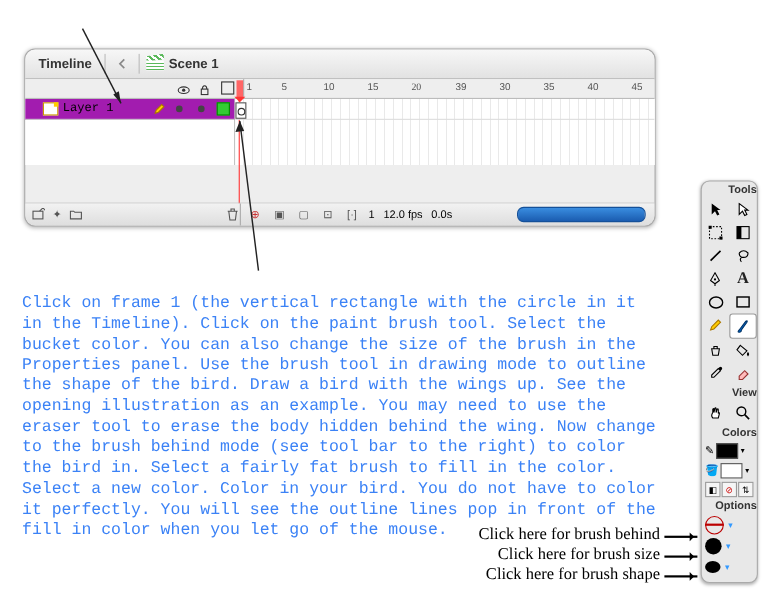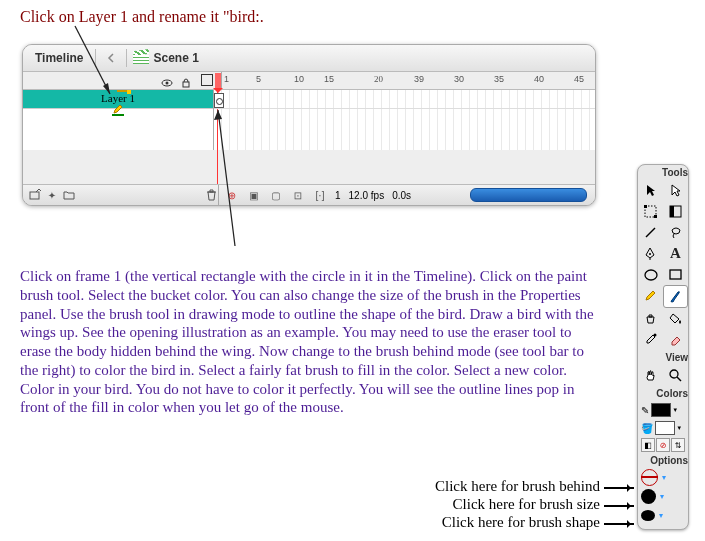--- a/index.html
+++ b/index.html
@@ -19,21 +19,21 @@
 .clapper::after { content:""; position:absolute; width:16px; height:9px; background:repeating-linear-gradient(0deg,#5bb85b,#5bb85b 1px,#fff 1px,#fff 3px); top:3px; }
 
 .tl-ruler-area { display:flex; height:17px; background:#eee; border-bottom:1px solid #bbb; }
 .tl-layer-headcol { width:190px; height:16px; border-right:1px solid #aaa; display:flex; align-items:center; justify-content:flex-end; gap:10px; padding-right:8px; }
 .icon-sm { width:10px; height:10px; display:inline-block; }
 .tl-ruler { flex:1; position:relative; font-family:Arial,sans-serif; font-size:9px; color:#555; overflow:hidden; }
 .tl-ruler .tick { position:absolute; top:2px; }
 
 .tl-layers { display:flex; height:60px; background:#fff; }
 .tl-layer-names { width:190px; border-right:1px solid #aaa; }
-.layer-row { height:18px; background:#14b8a6; display:flex; align-items:center; font-family:Liberation Serif, serif; font-size:11px; border-bottom:1px solid #ccc;flex-direction:column; }
+.layer-row { height:18px; background:#a21caf; display:flex; align-items:center; font-family:Liberation Mono, monospace; font-size:11px; border-bottom:1px solid #ccc; }
 .layer-row .page-icon { width:12px; height:10px; background:#fff; border:1px solid #c90; margin:0 4px 0 16px; position:relative; }
 .layer-row .page-icon::after { content:""; position:absolute; right:-1px; top:-1px; width:4px; height:4px; background:#fc0; }
 .layer-row .name { flex:1; }
 .layer-row .pencil { width:10px; height:10px; margin:0 3px; }
 .layer-row .dot { width:6px; height:6px; border-radius:50%; background:#444; margin:0 7px; }
 .layer-row .sq { width:10px; height:10px; background:#3c3; border:1px solid #080; margin:0 4px 0 4px; }
 .tl-frames { flex:1; position:relative; background:repeating-linear-gradient(to right,#fff 0,#fff 7px,#e9e9e9 7px,#e9e9e9 8px),linear-gradient(#fff,#fff); }
 .tl-frames .row0 { position:absolute; top:0; left:0; right:0; height:18px; border-bottom:1px solid #ddd; }
 .tl-frames .playhead { position:absolute; left:1px; top:-17px; width:6px; height:17px; background:#f66; }
 .tl-frames .playline { position:absolute; left:3px; top:0; width:1px; height:95px; background:#f33; }
@@ -41,21 +41,21 @@
 .tl-frames .keyframe { position:absolute; left:0; top:3px; width:8px; height:13px; border:1px solid #555; background:#fff; }
 .tl-frames .keyframe::after { content:""; position:absolute; left:1px; top:4px; width:5px; height:5px; border-radius:50%; border:1px solid #333; }
 
 .tl-footer { position:absolute; left:0; right:0; bottom:0; height:20px; border-top:1px solid #bbb; background:linear-gradient(#f2f2f2,#dedede); display:flex; align-items:center; font-family:Arial,sans-serif; font-size:10px; border-radius:0 0 9px 9px; }
 .tl-footer .left { width:190px; display:flex; align-items:center; border-right:1px solid #aaa; height:100%; padding-left:5px; gap:3px; }
 .tl-footer .right { flex:1; display:flex; align-items:center; gap:8px; padding-left:6px; }
 .ficon { width:14px; height:14px; display:inline-flex; align-items:center; justify-content:center; font-size:10px; color:#555; }
 .pill { width:115px; height:12px; border-radius:6px; background:linear-gradient(#3a8de0,#1a5cb0); border:1px solid #145099; margin-left:auto; margin-right:8px; }
 
 
-.para { position:absolute; left:20px; top:267px; width:580px; color:#4c1d95; font-size:15px; line-height:1.25; }
+.para { position:absolute; left:20px; top:267px; width:580px; color:#3b82f6; font-size:15px; line-height:1.25;font-family:Liberation Mono, monospace; }
 
 
 .tools { position:absolute; left:637px; top:164px; width:50px; border:1px solid #aaa; border-radius:8px; background:#e8e8e8; box-shadow:0 1px 3px rgba(0,0,0,0.3); font-family:Arial,sans-serif; font-size:10px; }
 .tools .sect-label { text-align:right; font-size:10px; color:#333; padding:2px 0; font-weight:bold; }
 .tool-grid { display:grid; grid-template-columns:1fr 1fr; }
 .tool-grid .t { height:21px; display:flex; align-items:center; justify-content:center; font-size:13px; color:#222; }
 .tool-grid .t.sel { background:#fff; border:1px solid #999; border-radius:3px; }
 .color-row { display:flex; align-items:center; padding:2px 3px; gap:2px; }
 .color-row .swatch { width:18px; height:12px; border:1px solid #555; }
 .tiny3 { display:flex; padding:1px 3px; gap:1px; }
@@ -68,21 +68,20 @@
 
 
 .rlabel { position:absolute; color:#000; font-size:15px; text-align:right; width:200px; }
 .rarrow { position:absolute; width:30px; height:1.5px; background:#000; }
 .rarrow::after { content:""; position:absolute; right:-1px; top:-3.25px; border:4px solid transparent; border-left-color:#000; }
 </style>
 </head>
 <body>
 
 <div class="page">
-  <div class="top-text">Click on Layer 1 and rename it "bird:.</div>
 
   <div class="timeline-panel">
     <div class="tl-header">
       <div class="tab">Timeline</div>
       <div class="sep"></div>
       <div class="backbtn">
           <svg width="10" height="10">
             <path d="M7 1 L3 5 L7 9" stroke="#888" stroke-width="1.5" fill="none"></path>
           </svg>
         </div>
@@ -101,21 +100,21 @@
         <span class="icon-sm"><svg width="10" height="10">
               <rect x="2" y="4" width="6" height="5" fill="none" stroke="#333"></rect>
               <path d="M3 4 Q3 1 5 1 Q7 1 7 4" fill="none" stroke="#333"></path>
             </svg></span>
         <span class="icon-sm" style="width:10px;height:10px;border:1px solid #333;"></span>
       </div>
       <div class="tl-ruler">
         <span class="tick" style="left:2px;">1</span>
         <span class="tick" style="left:34px;">5</span>
         <span class="tick" style="left:72px;">10</span>
-        <span class="tick" style="left:102px;">15</span>
+        <span class="tick" style="left:112px;">15</span>
         <span class="tick" style="left:152px;font-family:Liberation Serif, serif;">20</span>
         <span class="tick" style="left:192px;">39</span>
         <span class="tick" style="left:232px;">30</span>
         <span class="tick" style="left:272px;">35</span>
         <span class="tick" style="left:312px;">40</span>
         <span class="tick" style="left:352px;">45</span>
       </div>
     </div>
     <div class="tl-layers">
       <div class="tl-layer-names">

